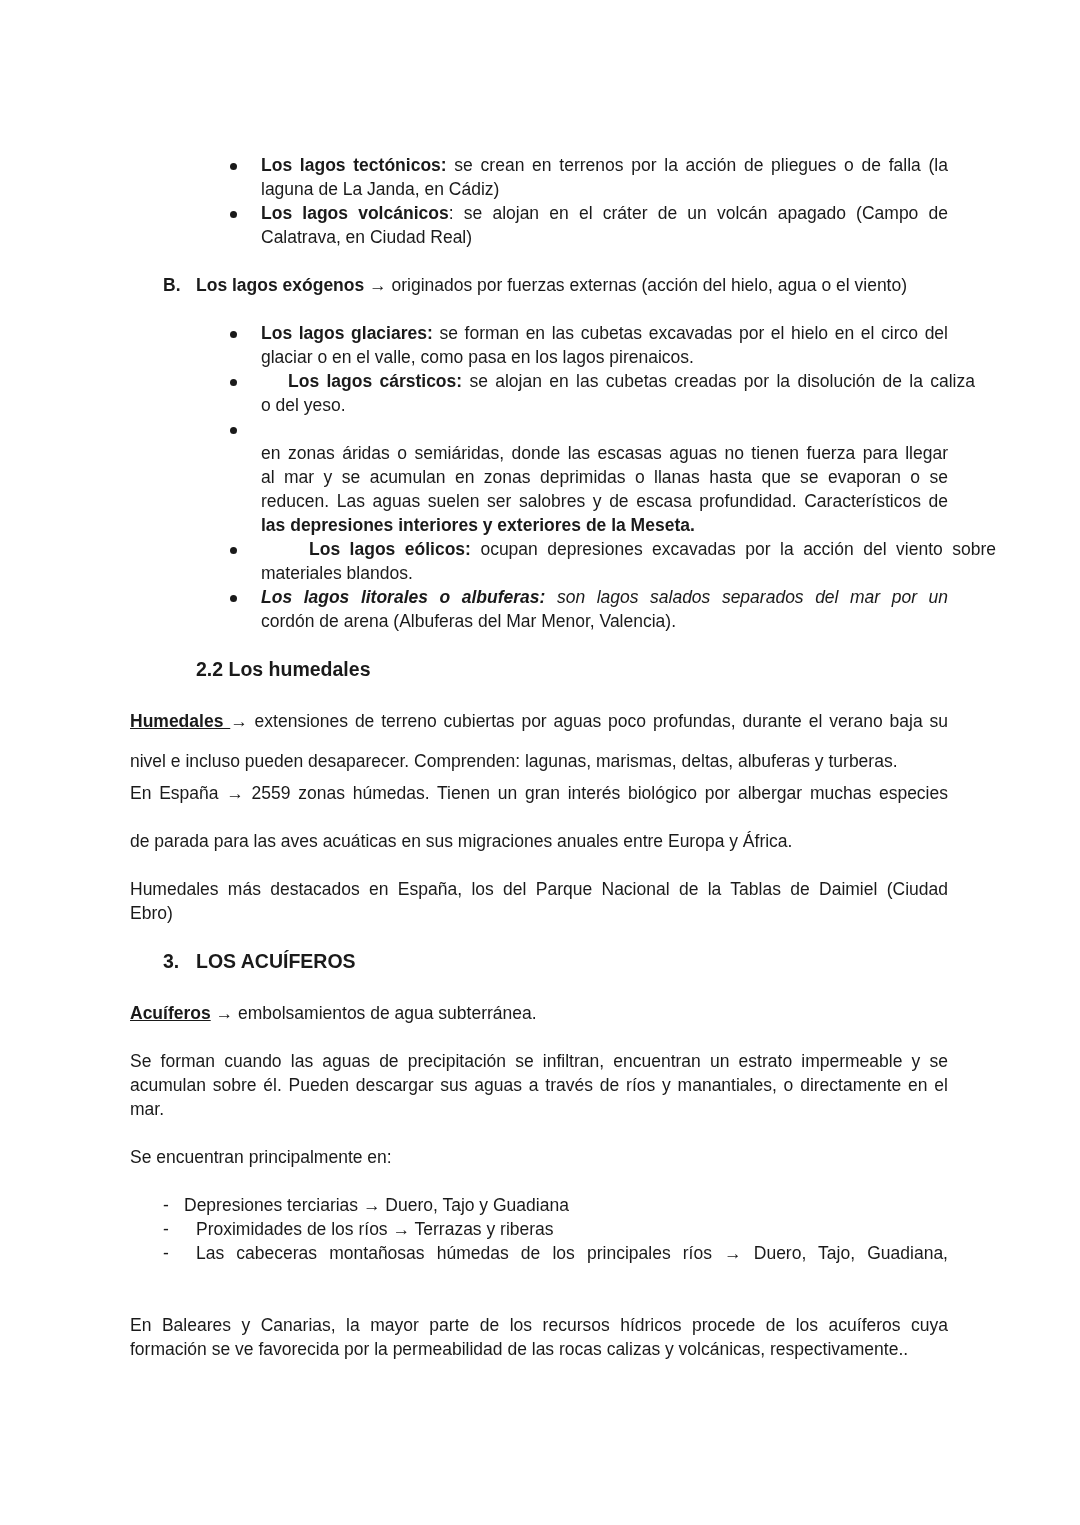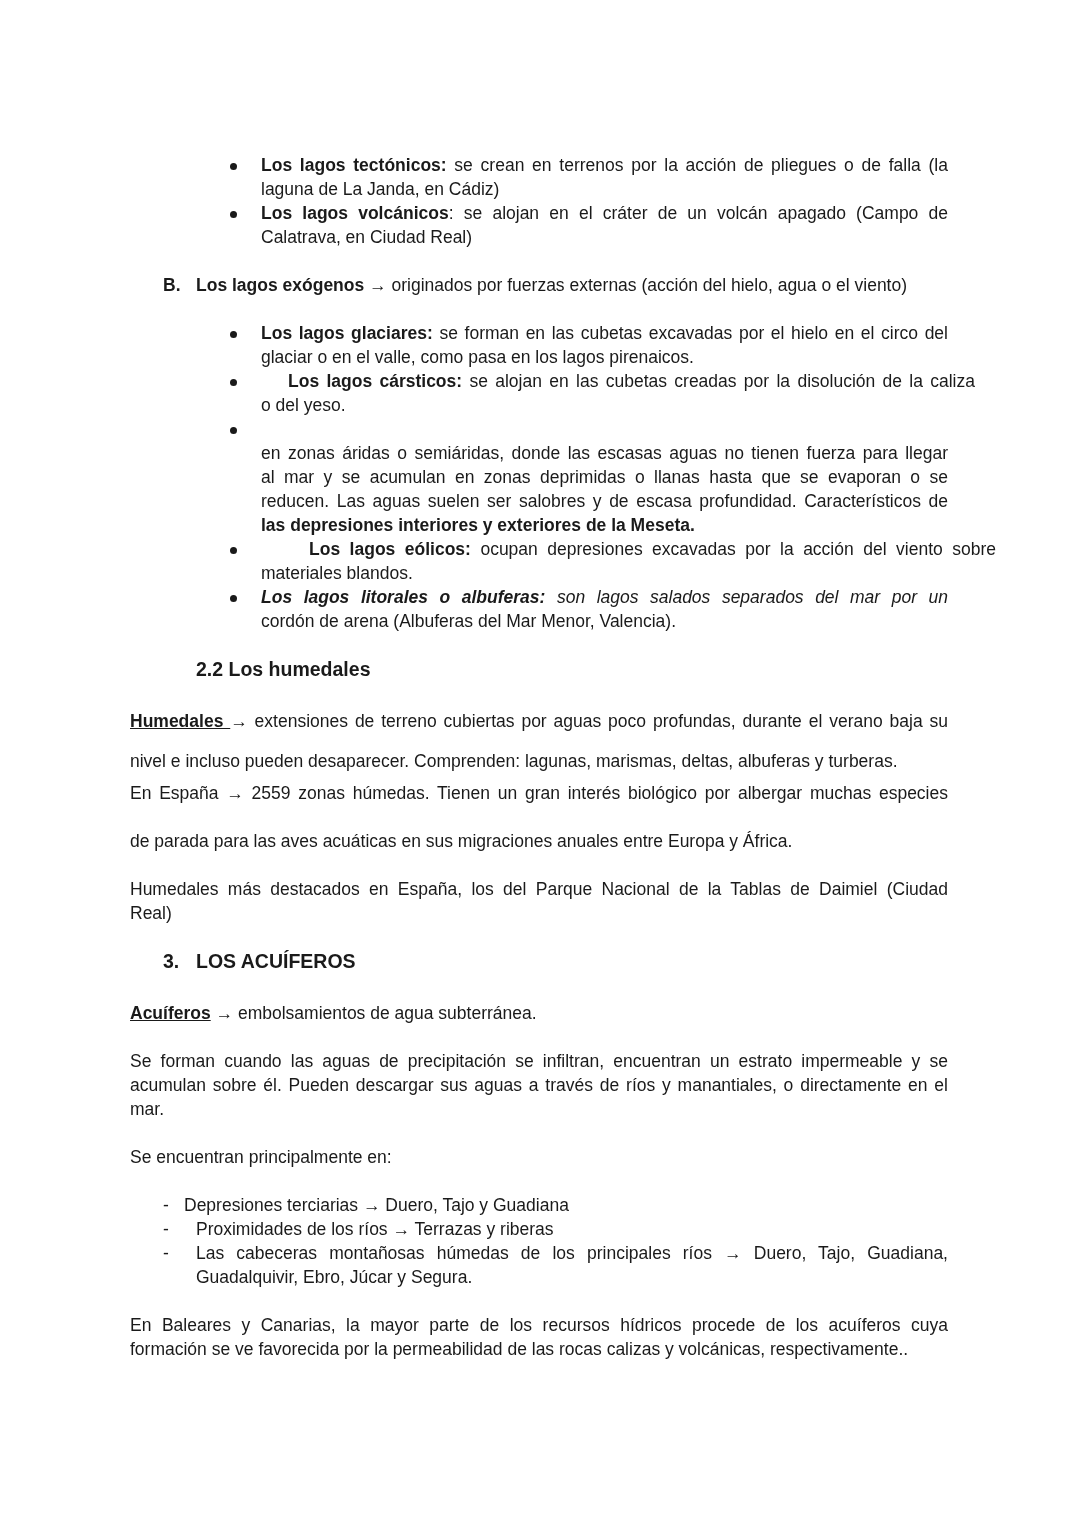--- a/index.html
+++ b/index.html
@@ -58,39 +58,38 @@
 
   <div class="line h3" style="left:196px;top:657px;">2.2 Los humedales</div>
 
   <div class="line just" style="left:130px;top:709px;width:818px;"><span class="u">Humedales </span><span>→ extensiones de terreno cubiertas por aguas poco profundas, durante el verano baja su</span></div>
   <div class="line" style="left:130px;top:733px;margin-top:16px;">nivel e incluso pueden desaparecer. Comprenden: lagunas, marismas, deltas, albuferas y turberas.</div>
 
   <div class="line just" style="left:130px;top:781px;width:818px;">En España → 2559 zonas húmedas. Tienen un gran interés biológico por albergar muchas especies</div>
   <div class="line" style="left:130px;top:829px;">de parada para las aves acuáticas en sus migraciones anuales entre Europa y África.</div>
 
   <div class="line just" style="left:130px;top:877px;width:818px;">Humedales más destacados en España, los del Parque Nacional de la Tablas de Daimiel (Ciudad</div>
-  <div class="line" style="left:130px;top:901px;">Real)</div>
+  <div class="line" style="left:130px;top:901px;">Ebro)</div>
 
   <div class="line h2" style="left:163px;top:949px;">3.</div>
   <div class="line h2" style="left:196px;top:949px;">LOS ACUÍFEROS</div>
 
   <div class="line just" style="left:130px;top:1049px;width:818px;">Se forman cuando las aguas de precipitación se infiltran, encuentran un estrato impermeable y se</div>
 
   <div class="line" style="left:130px;top:1001px;"><span class="u">Acuíferos</span><span> → embolsamientos de agua subterránea.</span></div>
   <div class="line just" style="left:130px;top:1073px;width:818px;">acumulan sobre él. Pueden descargar sus aguas a través de ríos y manantiales, o directamente en el</div>
   <div class="line" style="left:130px;top:1097px;">mar.</div>
 
   <div class="line" style="left:130px;top:1145px;">Se encuentran principalmente en:</div>
 
   <div class="line" style="left:163px;top:1193px;">-</div>
   <div class="line" style="left:184px;top:1193px;">Depresiones terciarias → Duero, Tajo y Guadiana</div>
 
   <div class="line" style="left:163px;top:1217px;">-</div>
   <div class="line" style="left:196px;top:1217px;">Proximidades de los ríos → Terrazas y riberas</div>
 
   <div class="line" style="left:163px;top:1241px;">-</div>
   <div class="line just" style="left:196px;top:1241px;width:752px;">Las cabeceras montañosas húmedas de los principales ríos → Duero, Tajo, Guadiana,</div>
-  <div class="line" style="left:196px;top:1265px;">Guadalquivir, Ebro, Júcar y Segura.</div>
 
   <div class="line just" style="left:130px;top:1313px;width:818px;">En Baleares y Canarias, la mayor parte de los recursos hídricos procede de los acuíferos cuya</div>
   <div class="line" style="left:130px;top:1337px;">formación se ve favorecida por la permeabilidad de las rocas calizas y volcánicas, respectivamente..</div>
 
 </div>
 
 </body></html>

